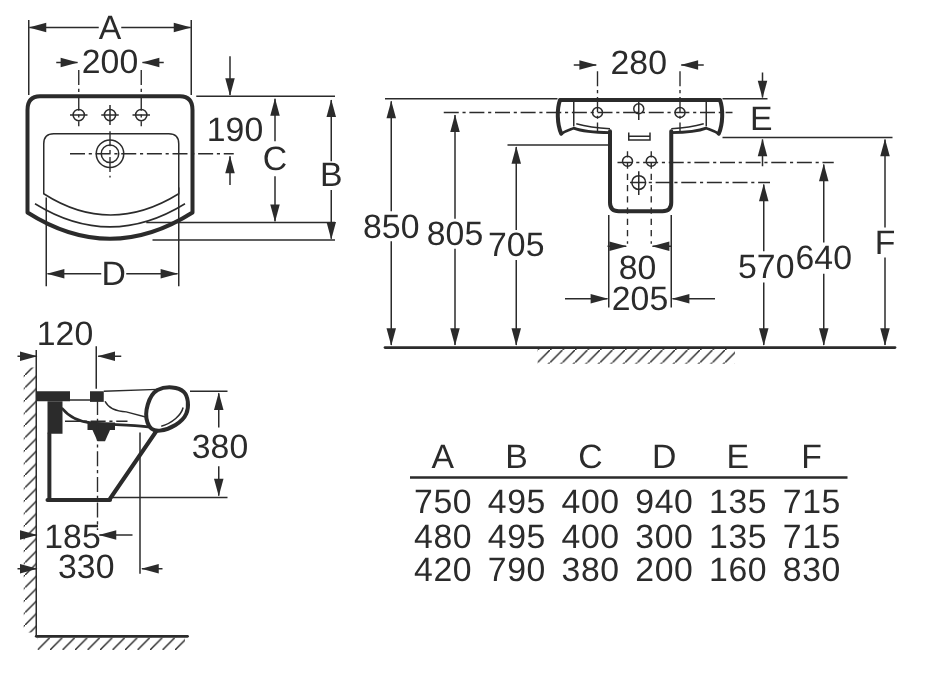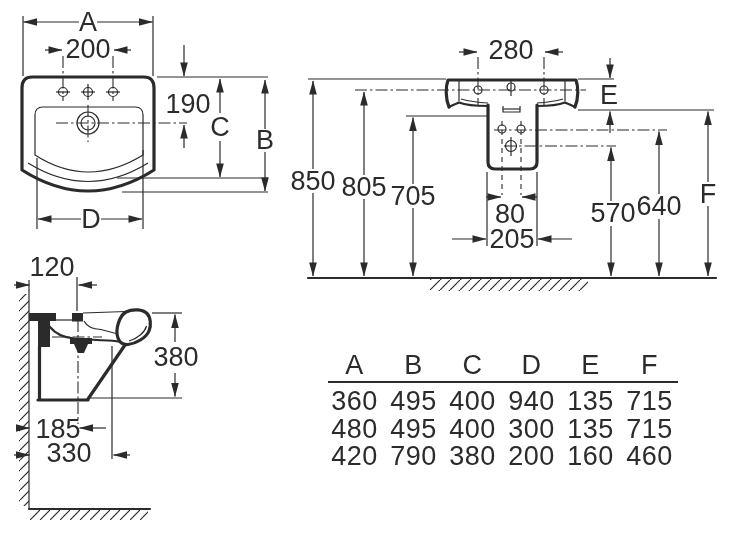--- a/index.html
+++ b/index.html
@@ -238,37 +238,37 @@
   <div class="trow thead">
     <span>A</span>
     <span>B</span>
     <span>C</span>
     <span>D</span>
     <span>E</span>
     <span>F</span>
   </div>
   <div class="rule"></div>
   <div class="trow">
-    <span>360</span>
+    <span>750</span>
     <span>495</span>
     <span>400</span>
     <span>940</span>
     <span>135</span>
     <span>715</span>
   </div>
   <div class="trow">
     <span>480</span>
     <span>495</span>
     <span>400</span>
     <span>300</span>
     <span>135</span>
     <span>715</span>
   </div>
   <div class="trow">
     <span>420</span>
     <span>790</span>
     <span>380</span>
     <span>200</span>
     <span>160</span>
-    <span>460</span>
+    <span>830</span>
   </div>
 </div>
 </div>
 
 </body></html>

